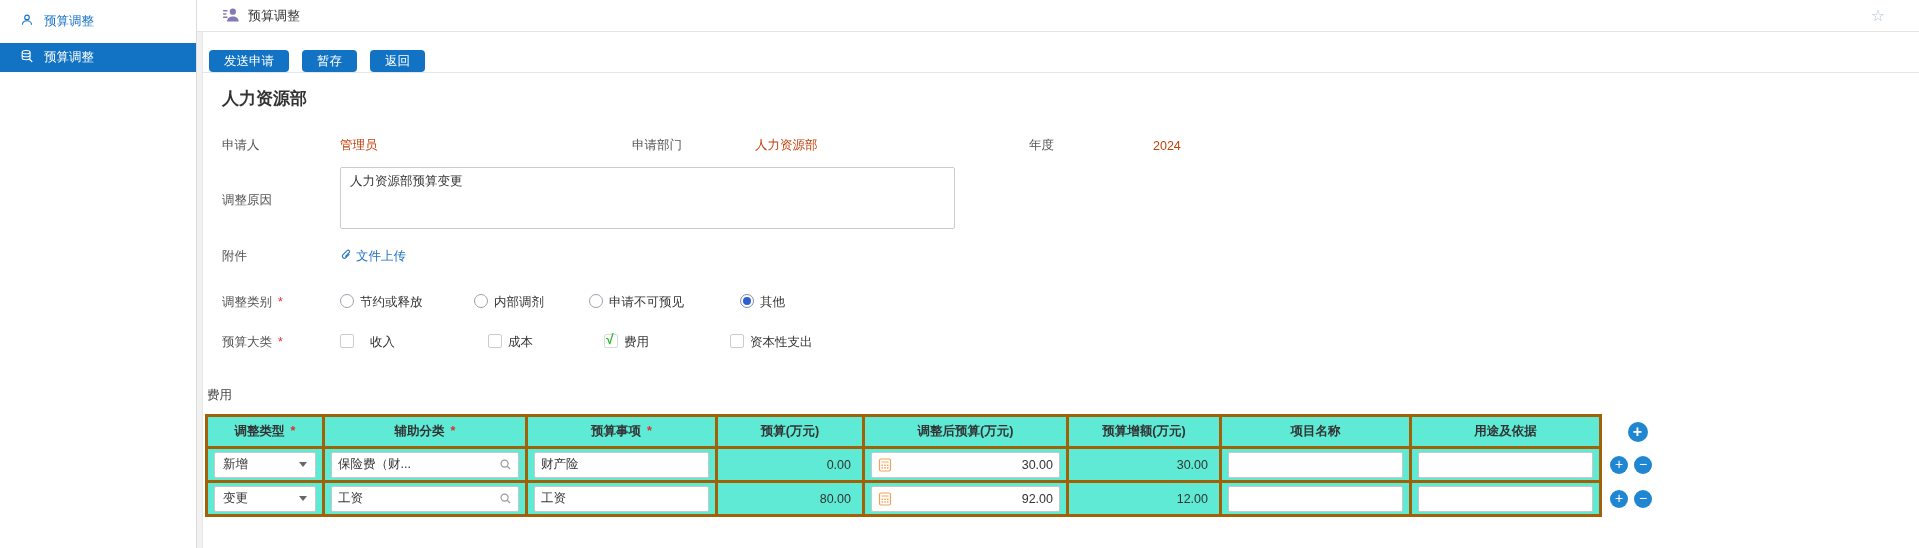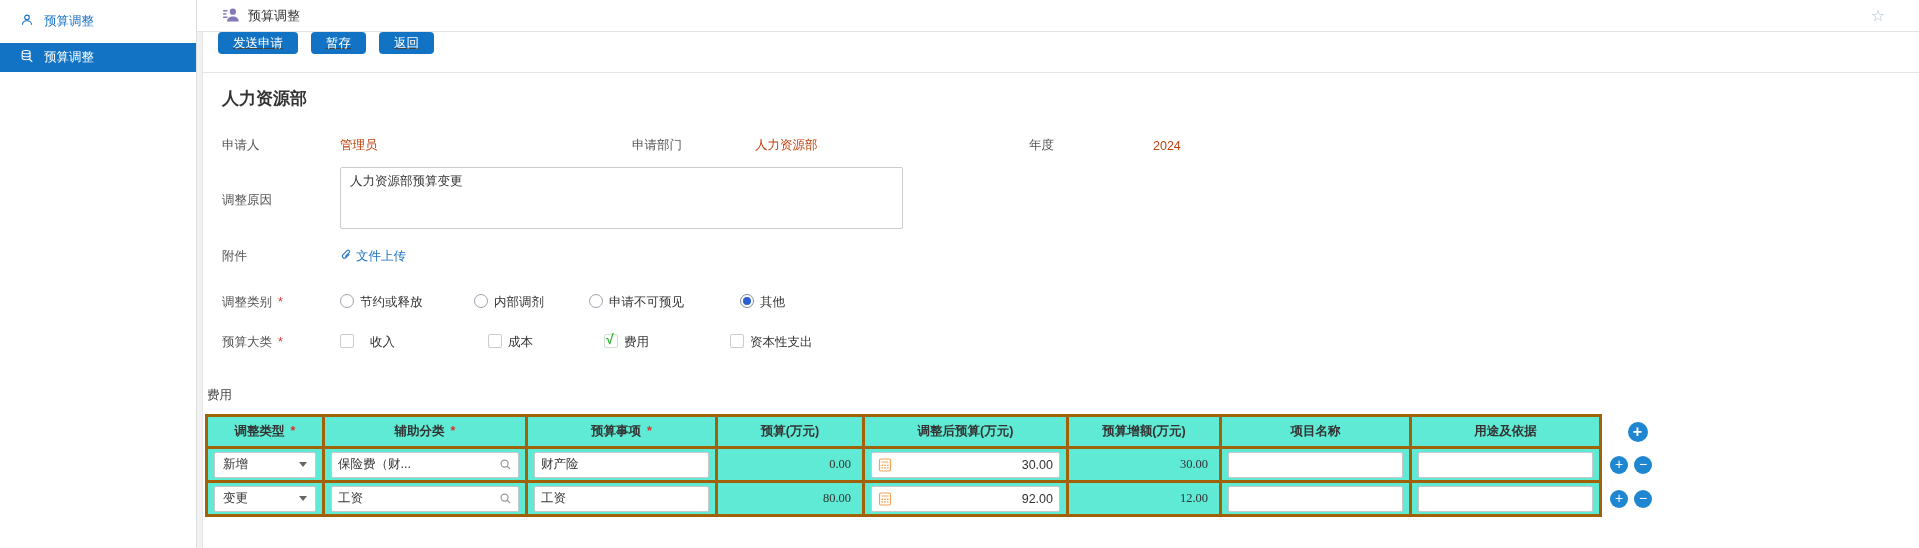--- a/index.html
+++ b/index.html
@@ -14,39 +14,39 @@
   .side-item.selected { background:#1273c4; color:#fff; margin-top:7px; height:29px; }
   .splitter { position:absolute; left:197px; top:32px; width:6px; height:516px; background:#f1f1f1; border-right:1px solid #e6e6e6; }
 
   
   .main { margin-left:197px; }
   .main-header { height:32px; display:flex; align-items:center; padding:0 34px 0 25px; border-bottom:1px solid #e4e4e4; }
   .main-header .title { margin-left:9px; font-size:13px; color:#333; }
   .main-header .spacer { flex:1; }
   .star { font-size:16px; color:#b7c5d3; cursor:pointer; line-height:1; }
 
-  .toolbar { height:41px; border-bottom:1px solid #e6e6e6; display:flex; align-items:flex-start; gap:13px; padding-left:21px;text-decoration:underline; }
+  .toolbar { height:41px; border-bottom:1px solid #e6e6e6; display:flex; align-items:flex-end; gap:13px; padding-left:12px; }
   .btn { background:#1273c4; color:#fff; border:none; border-radius:4px; height:22px; padding:0 15px; font-size:12.5px; font-family:inherit; cursor:pointer; line-height:22px; }
 
   .content { padding-top:14px; }
   .form-title { margin-left:25px; font-size:17px; font-weight:bold; color:#333; }
 
   .row { display:flex; align-items:center; margin-left:25px; }
   .flabel { width:118px; color:#555; flex-shrink:0; }
   .flabel .req, .req { color:#e22d2d; margin-left:6px; }
   .fvalue { color:#c2410c; }
 
   .info-row { margin-top:27px; }
   .info-row .g1v { width:292px; }
   .info-row .g2l { width:123px; }
   .info-row .g2v { width:274px; }
   .info-row .g3l { width:124px; }
 
   .reason-row { margin-top:13px; align-items:center; }
-  .reason-row textarea { width:563px; height:62px; border:1px solid #ccc; border-radius:2px; resize:none; padding:5px 9px; font-family:Liberation Sans, sans-serif; font-size:12.5px; color:#333; outline:none; }
+  .reason-row textarea { width:615px; height:62px; border:1px solid #ccc; border-radius:2px; resize:none; padding:5px 9px; font-family:Liberation Sans, sans-serif; font-size:12.5px; color:#333; outline:none; }
 
   .attach-row { margin-top:19px; }
   .upload-link { display:inline-flex; align-items:flex-start; gap:3px; color:#2173c2; cursor:pointer; }
 
   .option-row { margin-top:29px; }
   .option-row.check-row { margin-top:23px; }
   .opt { display:inline-flex; gap:6px; cursor:pointer; color:#333; }
   .radio-row .opt:nth-child(2){ width:134px; }
   .radio-row .opt:nth-child(3){ width:115px; }
   .radio-row .opt:nth-child(4){ width:151px; }
@@ -62,21 +62,21 @@
 
   
   .expense { margin-top:36px; padding-left:8px; }
   .section-label { color:#444; margin-left:2px; }
   .exp-table { border-collapse:collapse; margin-top:10px; table-layout:fixed; }
   .exp-table th, .exp-table td { border:3px solid #a16207; padding:0 4px; background:#5eead4; }
   .exp-table th { height:32px; font-size:12.5px; color:#333; font-weight:bold; text-align:center; }
   .exp-table td { height:34px; }
   .exp-table .actions, .exp-table td.actions, .exp-table th.actions { border:none; background:transparent; padding-left:8px; white-space:nowrap; }
   .c1{width:117px}.c2{width:150px}.c3{width:150px}.c4{width:147px}.c5{width:151px}.c6{width:153px}.c7{width:125px}.c8{width:124px}.c9{width:70px}
-  .num-cell { text-align:right; padding-right:11px !important; color:#333;font-family:Liberation Serif, serif; }
+  .num-cell { text-align:right; padding-right:11px !important; color:#333; }
 
   .fake-select { display:flex; align-items:center; justify-content:space-between; border:1px solid #c8c8c8; border-radius:2px; height:26px; padding:0 8px; margin:0 2px; background:#fff; cursor:pointer; color:#333; }
   .caret { width:0; height:0; border-left:4px solid transparent; border-right:4px solid transparent; border-top:5px solid #666; }
   .boxed { display:flex; align-items:center; border:1px solid #c8c8c8; border-radius:2px; height:26px; padding:0 6px; margin:0 2px; background:#fff; }
   .boxed input { border:none; outline:none; flex:1; min-width:0; font-family:inherit; font-size:12.5px; color:#333; background:transparent; }
   .boxed input.num { text-align:right; }
   .lookup-icon, .calc-icon { flex-shrink:0; display:inline-flex; cursor:pointer; }
 
   .circle-btn { display:inline-block; width:18px; height:18px; border-radius:50%; background:#1f86d2; color:#fff; text-align:center; line-height:17px; font-size:14px; cursor:pointer; vertical-align:middle; }
   .circle-btn.big { width:20px; height:20px; line-height:19px; font-size:16px; }

